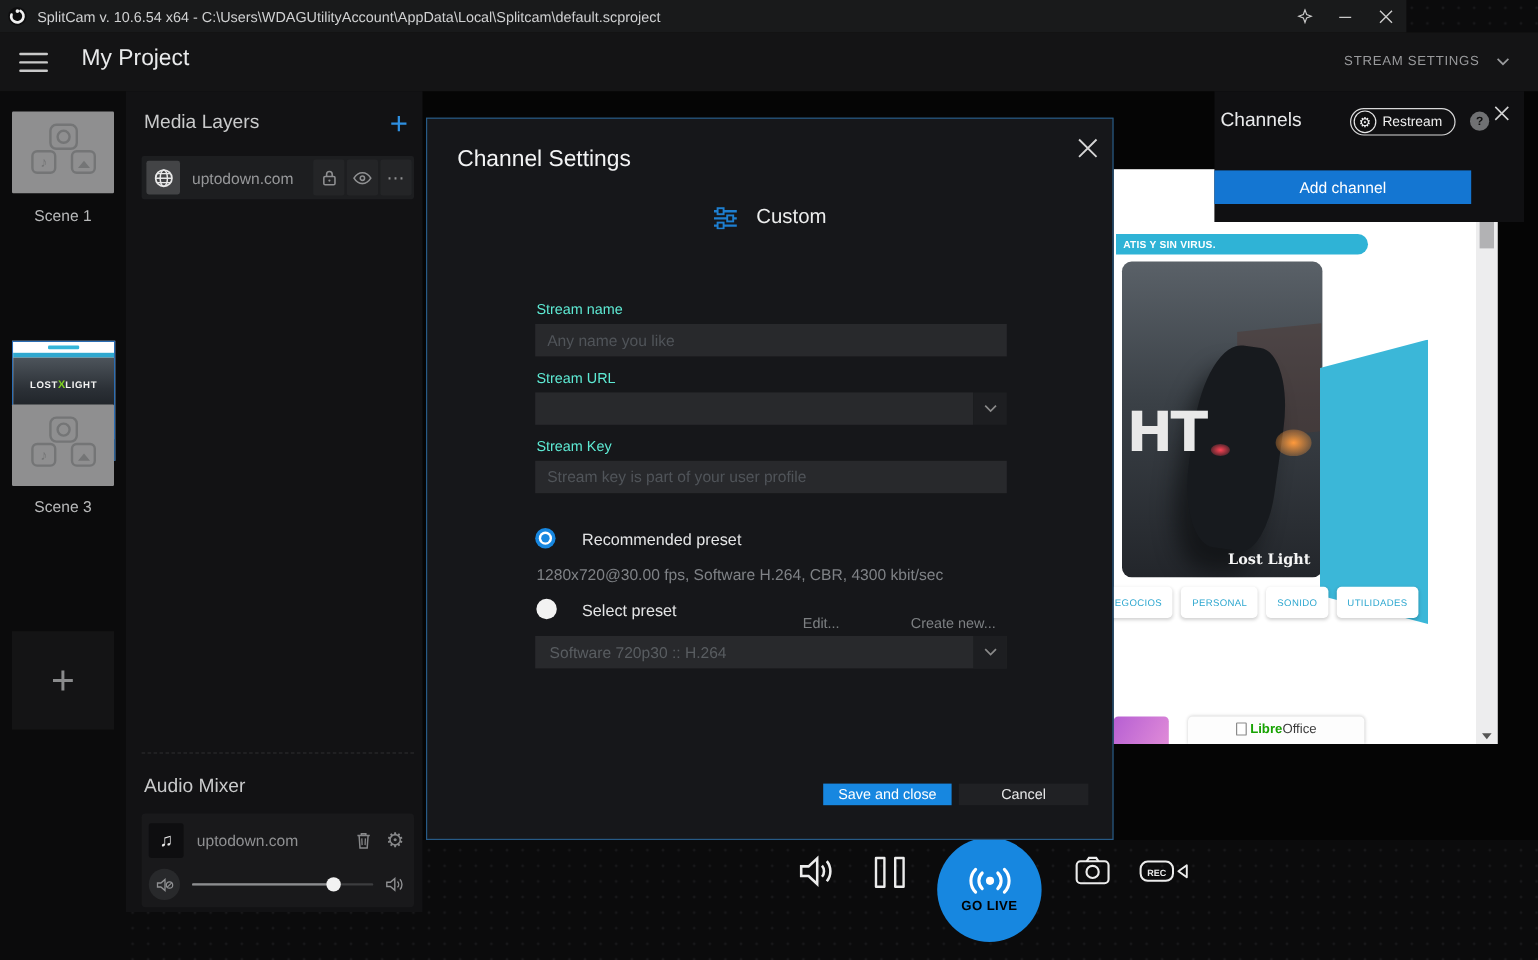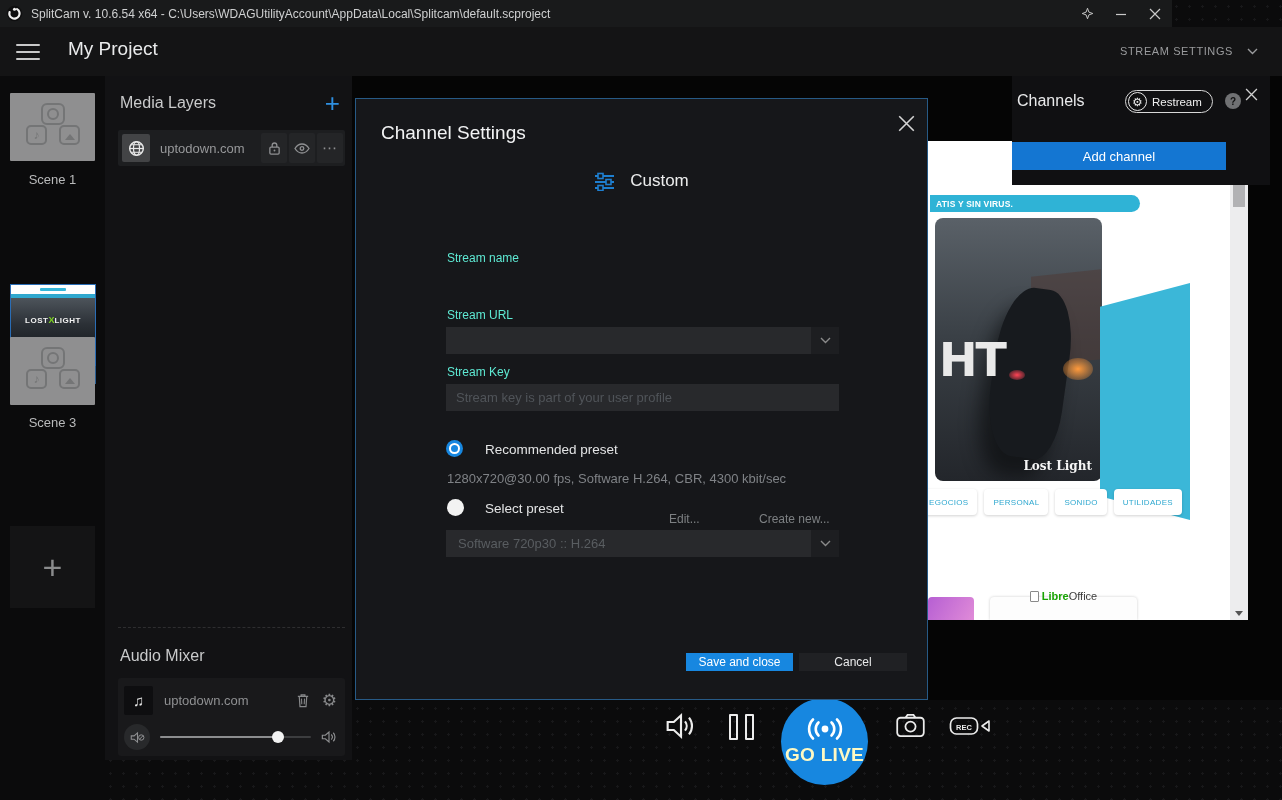--- a/index.html
+++ b/index.html
@@ -84,42 +84,42 @@
   .wp-hero-text { position:absolute; left:4px; top:115px; color:#e9e9e9; font-size:46px; font-weight:800; letter-spacing:-2px; font-family:"DejaVu Sans", sans-serif; }
   .wp-soldier { position:absolute; left:58px; top:70px; width:74px; height:170px; background:#171a1e; border-radius:42% 38% 30% 40%; transform:rotate(8deg); box-shadow:-8px 20px 18px rgba(10,12,14,.65); }
   .wp-glow { position:absolute; left:74px; top:152px; width:16px; height:10px; background:radial-gradient(#ff4455, rgba(255,60,80,0)); border-radius:50%; }
   .wp-fire { position:absolute; left:128px; top:140px; width:30px; height:22px; background:radial-gradient(#ff9a3c, rgba(255,120,40,0)); border-radius:50%; }
   .wp-truck { position:absolute; left:96px; top:55px; width:70px; height:90px; background:#4e3a36; opacity:.55; transform:skewY(-6deg); }
   .wp-game-title { position:absolute; right:10px; bottom:8px; color:#f5f5f5; font-size:12px; font-weight:bold; font-family:"DejaVu Serif", serif; }
   .wp-ribbon { position:absolute; left:172px; top:142px; width:90px; height:237px; background:#3bb7d8; clip-path:polygon(0 10%, 100% 0, 100% 100%, 0 90%); }
   .wp-chips { position:absolute; left:-8px; top:348px; display:flex; gap:7px; }
   .wp-chip { height:26px; background:#fff; border-radius:4px; box-shadow:0 1px 3px rgba(0,0,0,.18); color:#2fa8d0; font-size:8px; font-weight:normal; display:flex; align-items:center; justify-content:center; padding:0 9px; letter-spacing:.3px; }
   .wp-card-purple { position:absolute; left:0px; top:456px; width:46px; height:23px; border-radius:4px 4px 0 0; background:linear-gradient(120deg,#b65fd3,#e08bd8); }
-  .wp-card-lo { position:absolute; left:62px; top:456px; width:147px; height:23px; border-radius:4px 4px 0 0; background:#fdfdfd; box-shadow:0 0 3px rgba(0,0,0,.2); display:flex; align-items:flex-end; justify-content:center; padding-bottom:18px; }
+  .wp-card-lo { position:absolute; left:62px; top:456px; width:147px; height:23px; border-radius:4px 4px 0 0; background:#fdfdfd; box-shadow:0 0 3px rgba(0,0,0,.2); display:flex; align-items:center; justify-content:center; padding-bottom:2px; }
   .lo-logo { font-size:11px; color:#3c3c3c; display:flex; align-items:center; gap:3px; }
   .lo-logo .doc { width:9px; height:11px; border:1px solid #8a8a8a; border-radius:1px; background:#fff; }
   .lo-logo b { color:#18a303; font-weight:bold; }
   .wp-scrollbar { position:absolute; right:0; top:0; width:18px; height:479px; background:#ededee; }
   .wp-thumb { position:absolute; left:3px; top:44px; width:12px; height:22px; background:#b2b2b4; }
   .wp-sb-arrow { position:absolute; left:5px; bottom:4px; width:0; height:0; border-left:4px solid transparent; border-right:4px solid transparent; border-top:5px solid #555; }
   
   .channels-panel { position:absolute; left:1012px; top:76px; width:258px; height:109px; background:#101012; z-index:30; }
   .ch-title { position:absolute; left:5px; top:16px; color:#e9eaeb; font-size:16px; }
   .restream-pill { position:absolute; left:113px; top:14px; height:23px; border:1px solid #d8d8d8; border-radius:12px; display:flex; align-items:center; padding:0 10px 0 2px; gap:5px; cursor:pointer; }
   .restream-logo { width:19px; height:19px; border-radius:50%; background:#0f0f10; border:1px solid #e8e8e8; color:#fff; font-size:11px; display:flex; align-items:center; justify-content:center; }
   .restream-pill span { color:#f0f0f0; font-size:11.5px; }
   .help-circle { position:absolute; left:213px; top:17px; width:16px; height:16px; border-radius:50%; background:#707173; color:#111; font-size:10px; font-weight:bold; display:flex; align-items:center; justify-content:center; cursor:pointer; }
   .ch-close { position:absolute; left:233px; top:12px; color:#d0d0d0; cursor:pointer; }
   .add-channel-btn { position:absolute; left:0; top:66px; width:214px; height:28px; background:#1476d2; border:none; color:#fff; font-size:13px; font-family:inherit; cursor:pointer; }
   
   .bottom-icon { position:absolute; color:#f0f0f0; cursor:pointer; z-index:20; }
   .pause-icon { display:flex; gap:7px; }
   .pause-icon i { display:block; width:9px; height:26px; border:2px solid #ececec; border-radius:1px; }
   .golive { position:absolute; left:781px; top:698px; width:87px; height:87px; border-radius:50%; background:#1787e0; z-index:40; display:flex; flex-direction:column; align-items:center; justify-content:center; gap:3px; cursor:pointer; }
-  .golive-label { color:#fef9c3; font-size:19px; font-weight:bold; letter-spacing:.3px; }
+  .golive-label { color:#000000; font-size:11px; font-weight:bold; letter-spacing:.3px; }
   .rec-icon { display:flex; align-items:center; }
   
   .modal { position:absolute; left:355px; top:98px; width:573px; height:602px; background:#16171a; border:1px solid #275a86; z-index:50; }
   .modal-title { position:absolute; left:25px; top:23px; color:#f2f3f4; font-size:19px; }
   .modal-close { position:absolute; left:538px; top:12px; color:#d5d5d5; padding:4px; cursor:pointer; }
   .custom-row { position:absolute; left:0; top:72px; width:100%; display:flex; align-items:center; justify-content:center; gap:15px; }
   .custom-label { color:#eceded; font-size:17px; }
   .fld-label { position:absolute; left:91px; color:#5eead4; font-size:12px; }
   .fld-input { position:absolute; left:90px; width:393px; height:27px; background:#28292c; border:none; color:#c9c9c9; font-size:13px; font-family:inherit; padding:0 10px; outline:none; }
   .fld-input::placeholder { color:#505459; }
@@ -402,20 +402,21 @@
           <rect x="4" y="1.5" width="5" height="5" fill="#16171a" stroke="#1e7fd0" stroke-width="1.6"></rect>
         <line x1="1" y1="10" x2="20" y2="10" stroke="#1e7fd0" stroke-width="2"></line>
           <rect x="12" y="7.5" width="5" height="5" fill="#16171a" stroke="#1e7fd0" stroke-width="1.6"></rect>
         <line x1="1" y1="16" x2="20" y2="16" stroke="#1e7fd0" stroke-width="2"></line>
           <rect x="4" y="13.5" width="5" height="5" fill="#16171a" stroke="#1e7fd0" stroke-width="1.6"></rect>
       </svg>
       <span class="custom-label">Custom</span>
     </div>
 
     <div class="fld-label" style="top:152px;">Stream name</div>
+    <input class="fld-input" style="top: 171px;" placeholder="Any name you like">
 
     <div class="fld-label" style="top:209px;">Stream URL</div>
     <input class="fld-input" style="top: 228px; width: 365px;">
     <div class="dd-chev" style="left:455px; top:228px;">
       <svg width="11" height="7" viewBox="0 0 11 7">
           <path d="M1 1l4.5 4.5L10 1" fill="none" stroke="#8a8a8a" stroke-width="1.4"></path>
         </svg>
     </div>
 
     <div class="fld-label" style="top:266px;">Stream Key</div>

